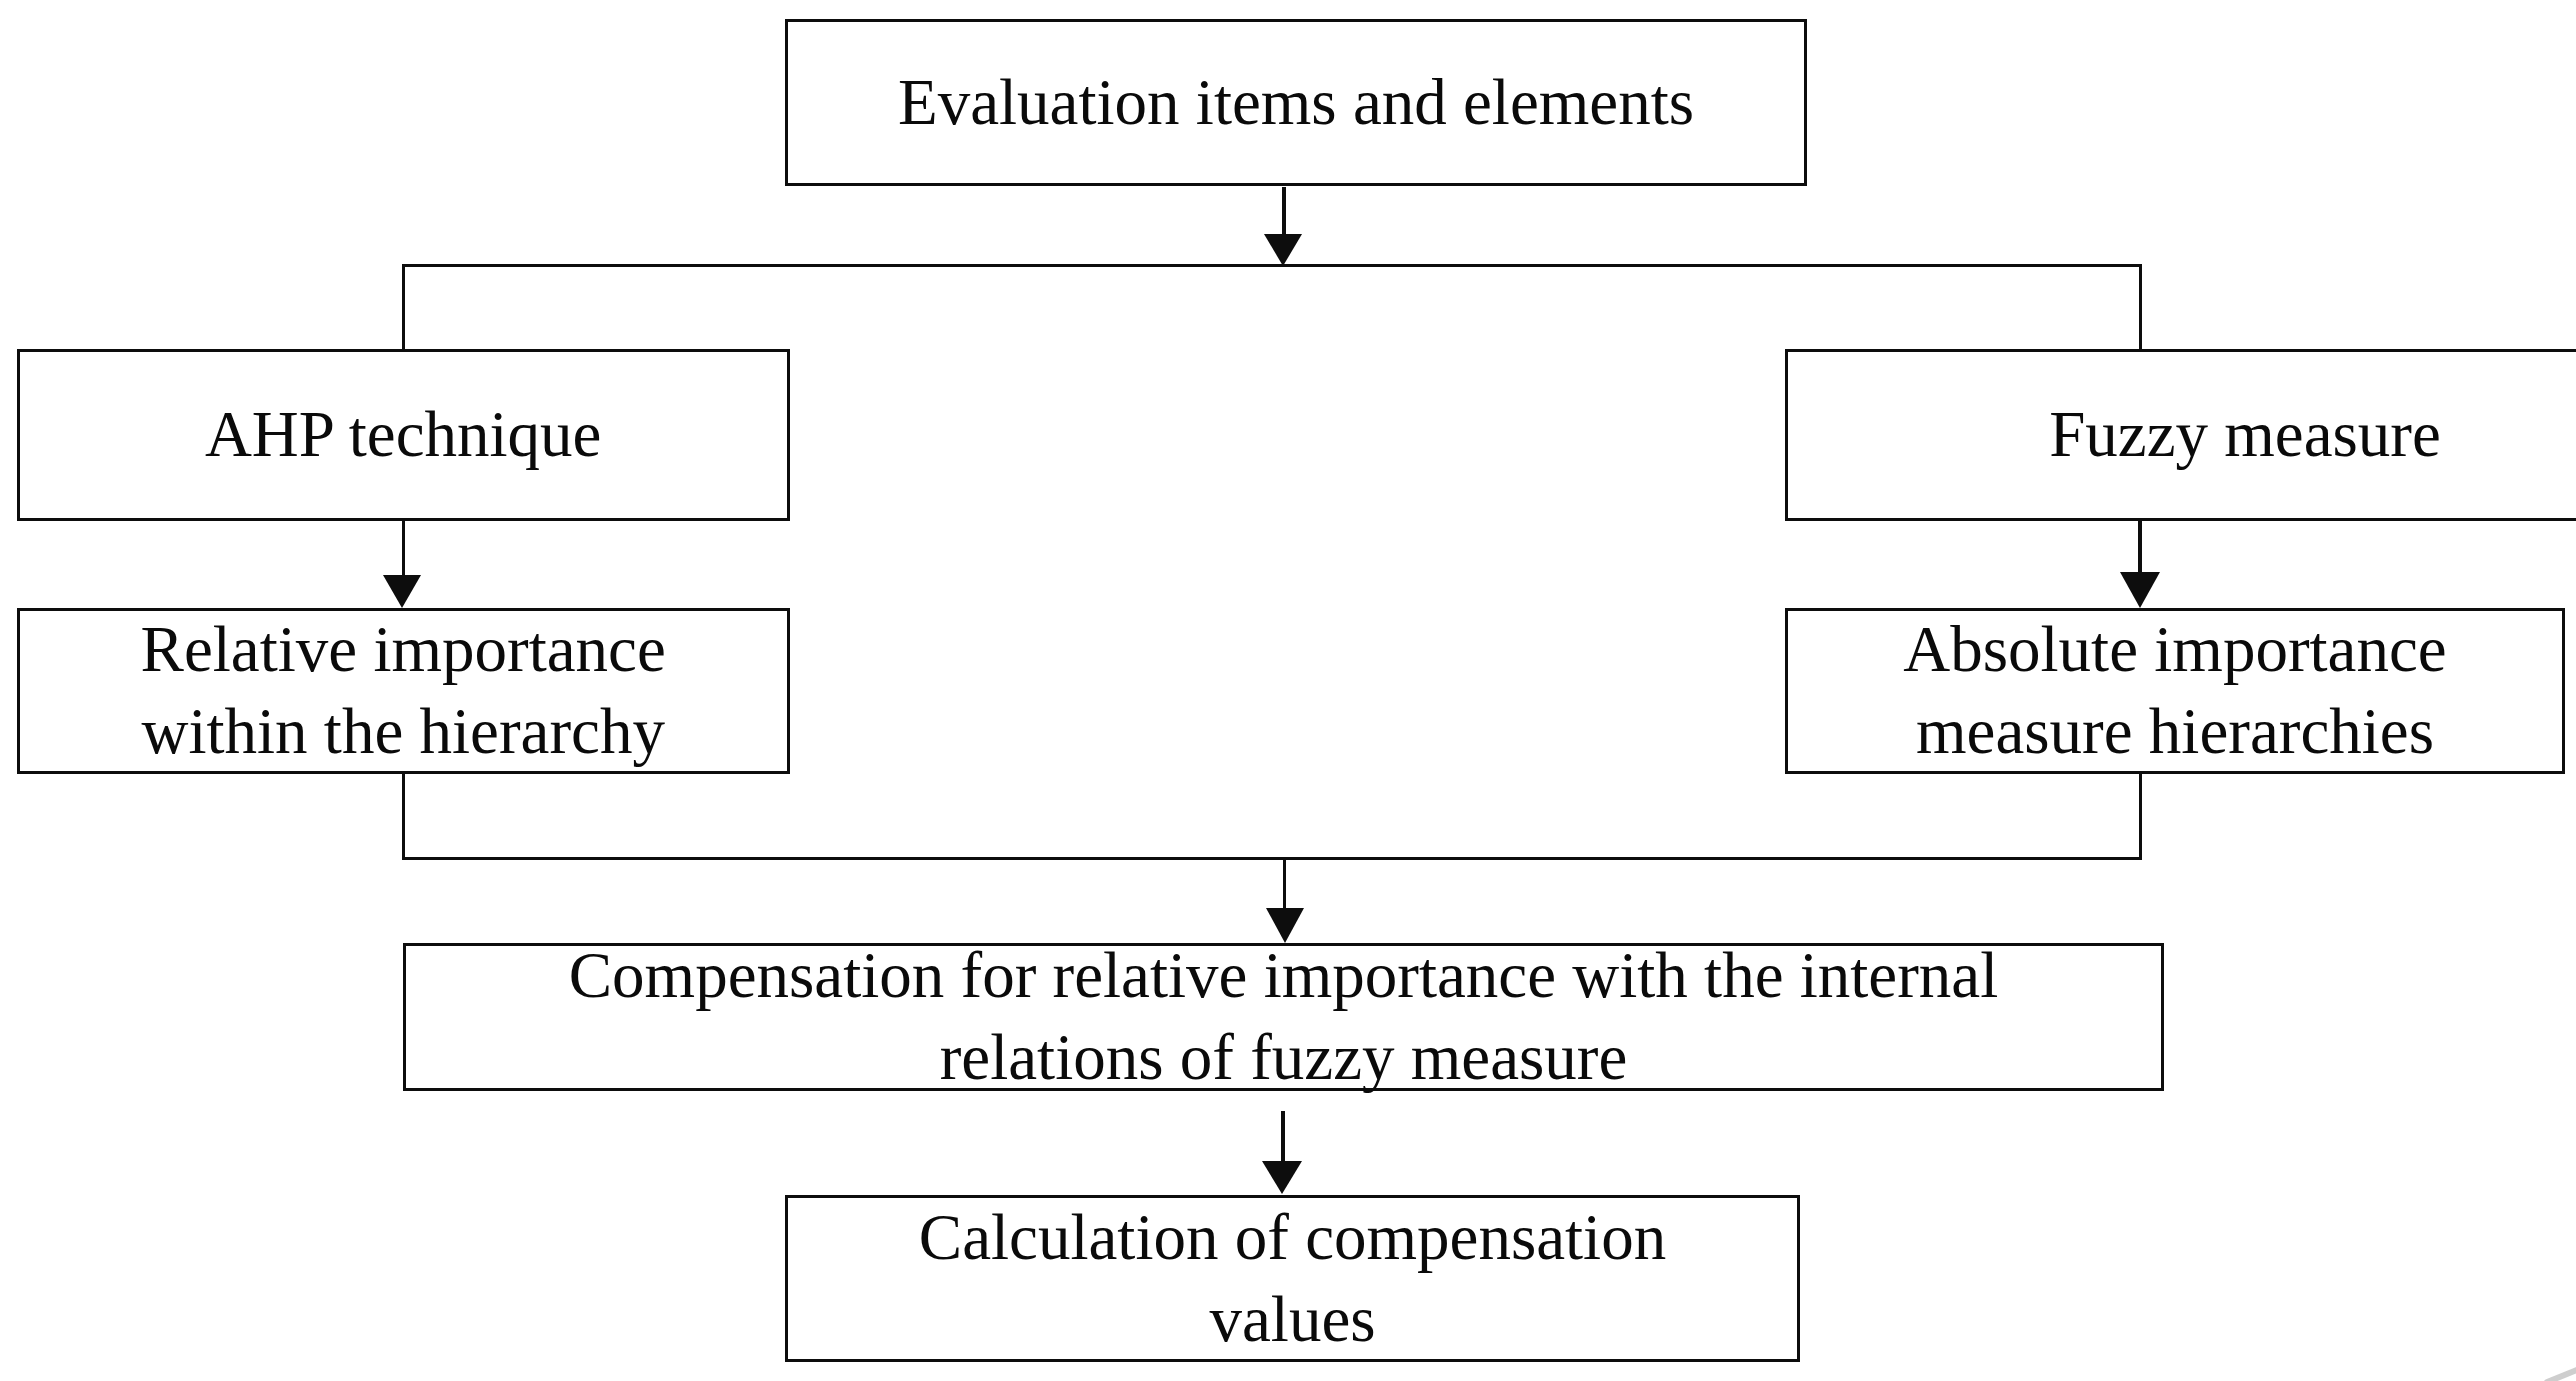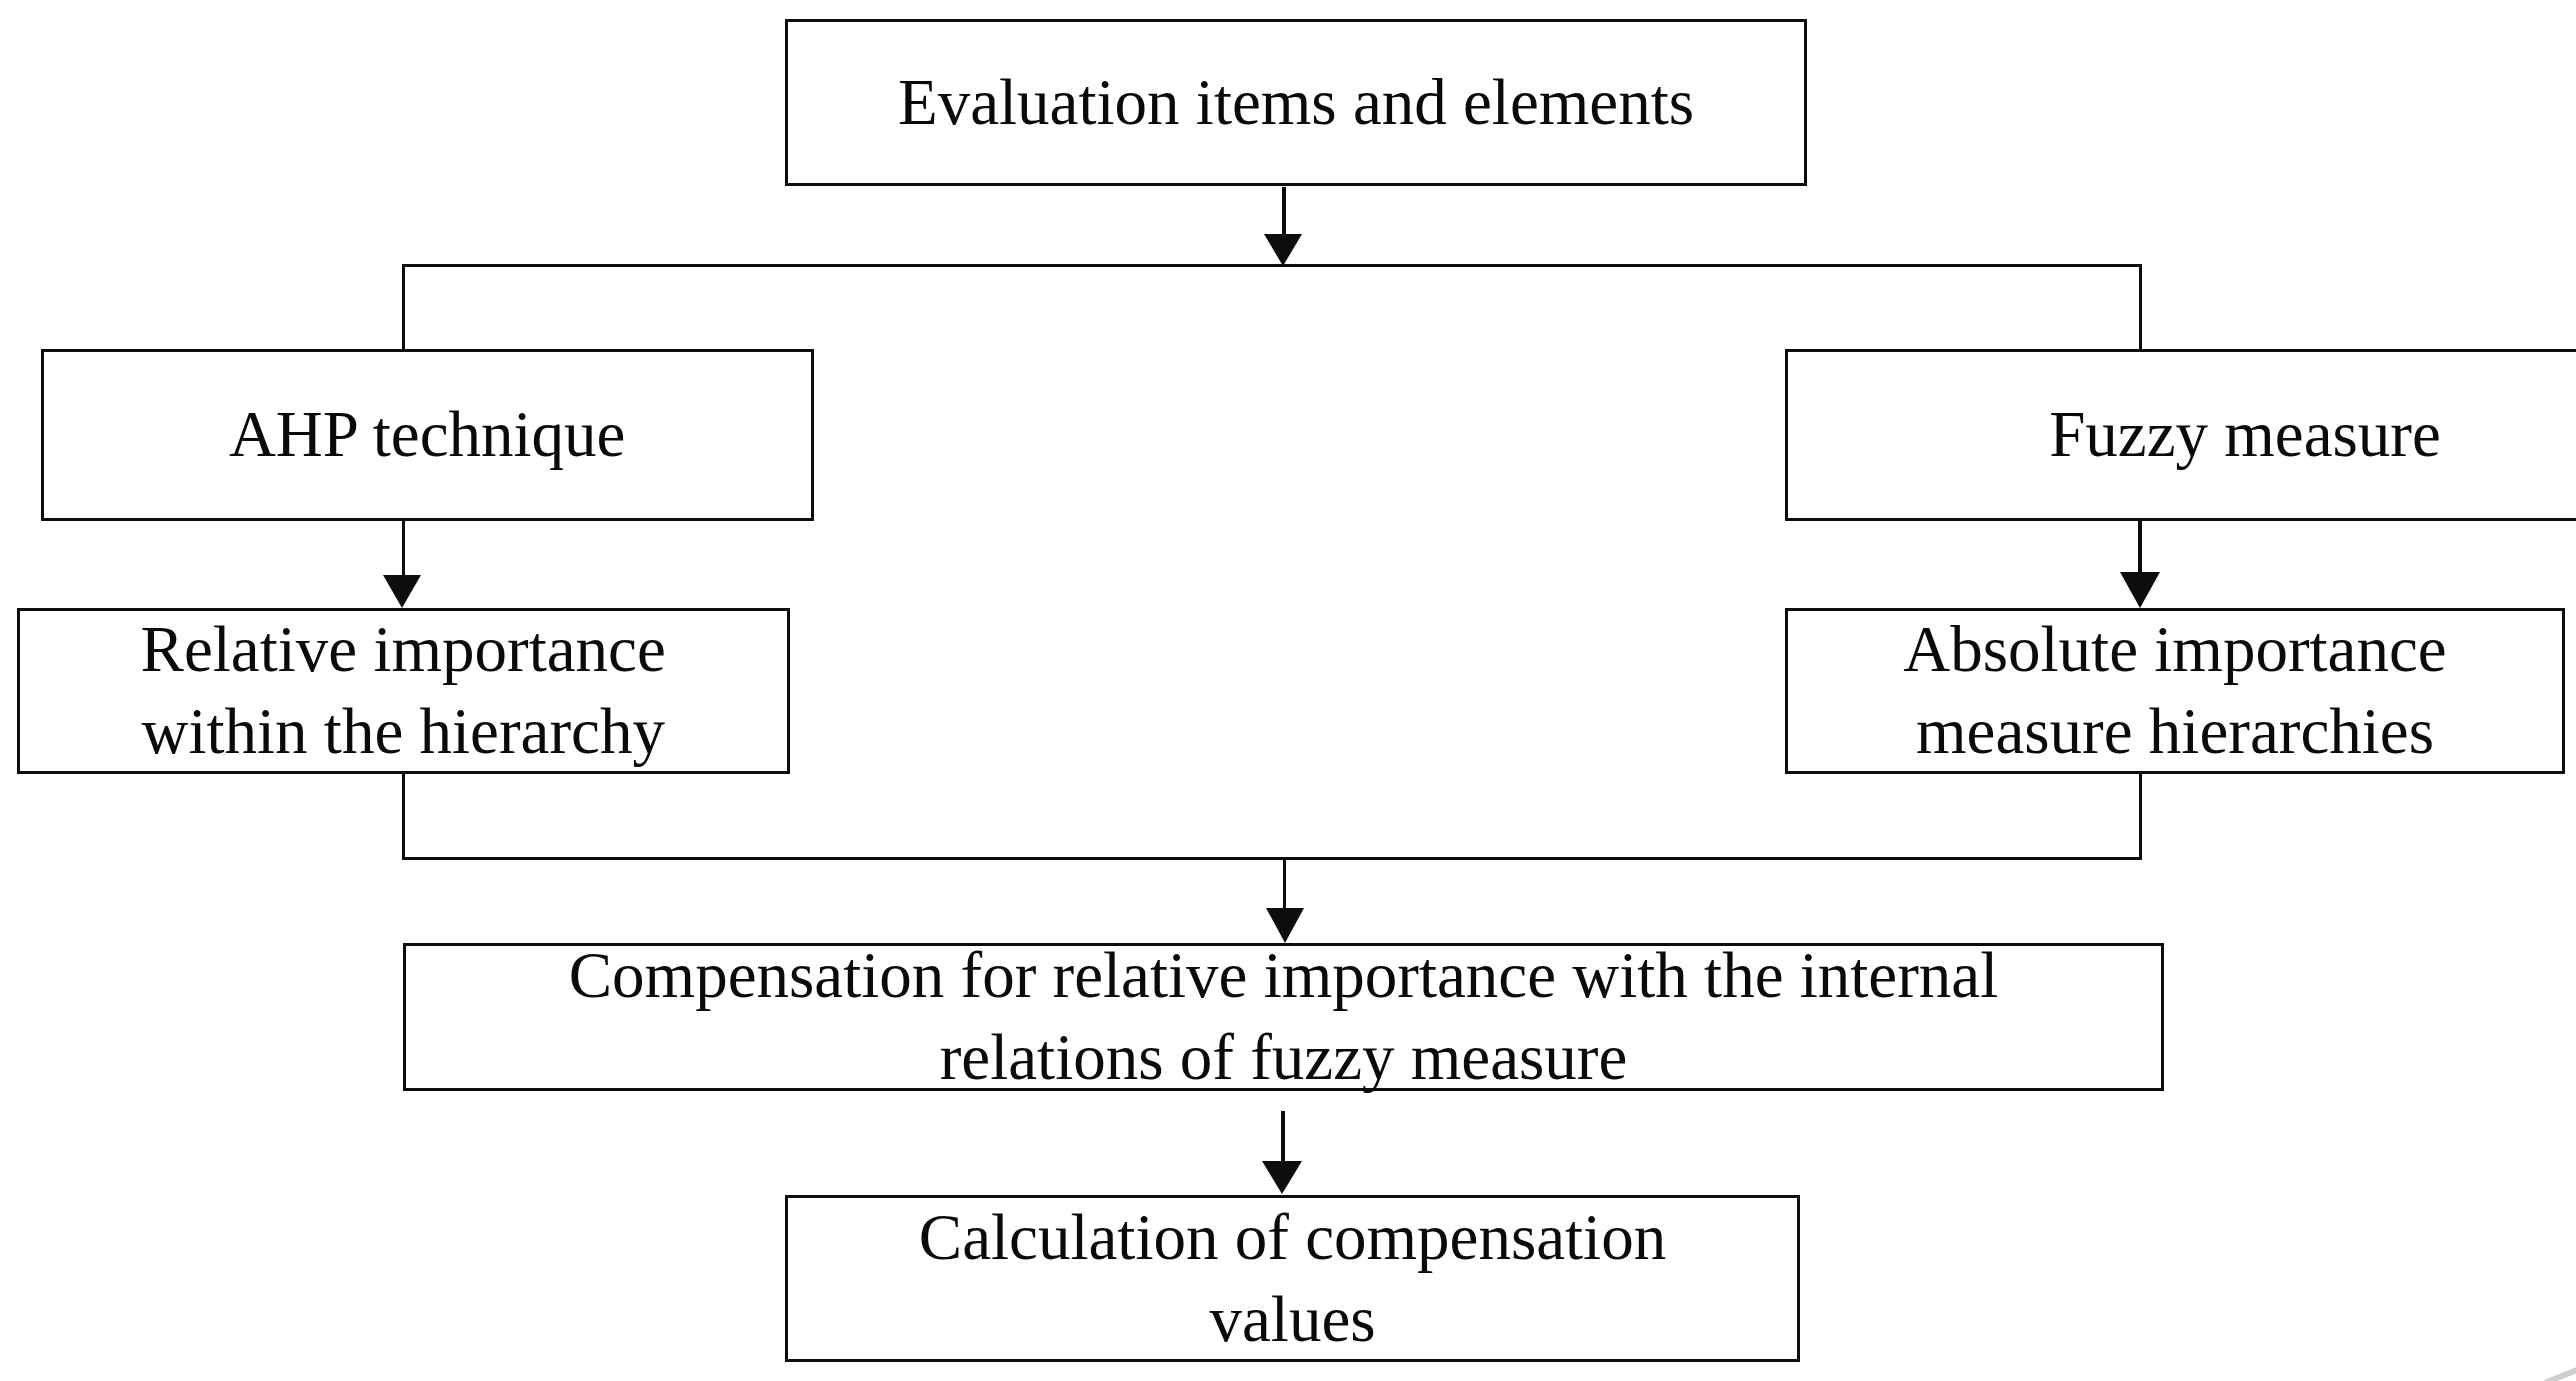--- a/index.html
+++ b/index.html
@@ -28,21 +28,21 @@
     align-items: center;
     justify-content: center;
     text-align: center;
     font-size: 65px;
     line-height: 1.26;
   }
   .node .label { display: block; }
 
   
   #node-evaluation   { left: 785px;  top: 19px;   width: 1022px; height: 167px; padding: 0 50px; }
-  #node-ahp          { left: 16.7px;   top: 349px;  width: 773px;  height: 172px; padding: 0 50px; margin-left: 24px; }
+  #node-ahp          { left: 16.7px;   top: 349px;  width: 773px;  height: 172px; padding: 0 50px; }
   #node-fuzzy        { left: 1785px; top: 349px;  width: 920px;  height: 172px; padding: 0 50px; text-align: right; }
   #node-relative     { left: 16.7px;   top: 608px;  width: 773px;  height: 166px; padding: 8px 50px; }
   #node-absolute     { left: 1785px; top: 608px;  width: 780px;  height: 166px; padding: 0 50px; }
   #node-compensation { left: 403px;  top: 943px; width: 1761px; height: 148px; padding: 0 67px; }
   #node-calculation  { left: 785px;  top: 1195px; width: 1015px; height: 167px; padding: 0 59px; }
 
   
   .vline, .hline, .shaft {
     position: absolute;
     background: #0d0d0d;

